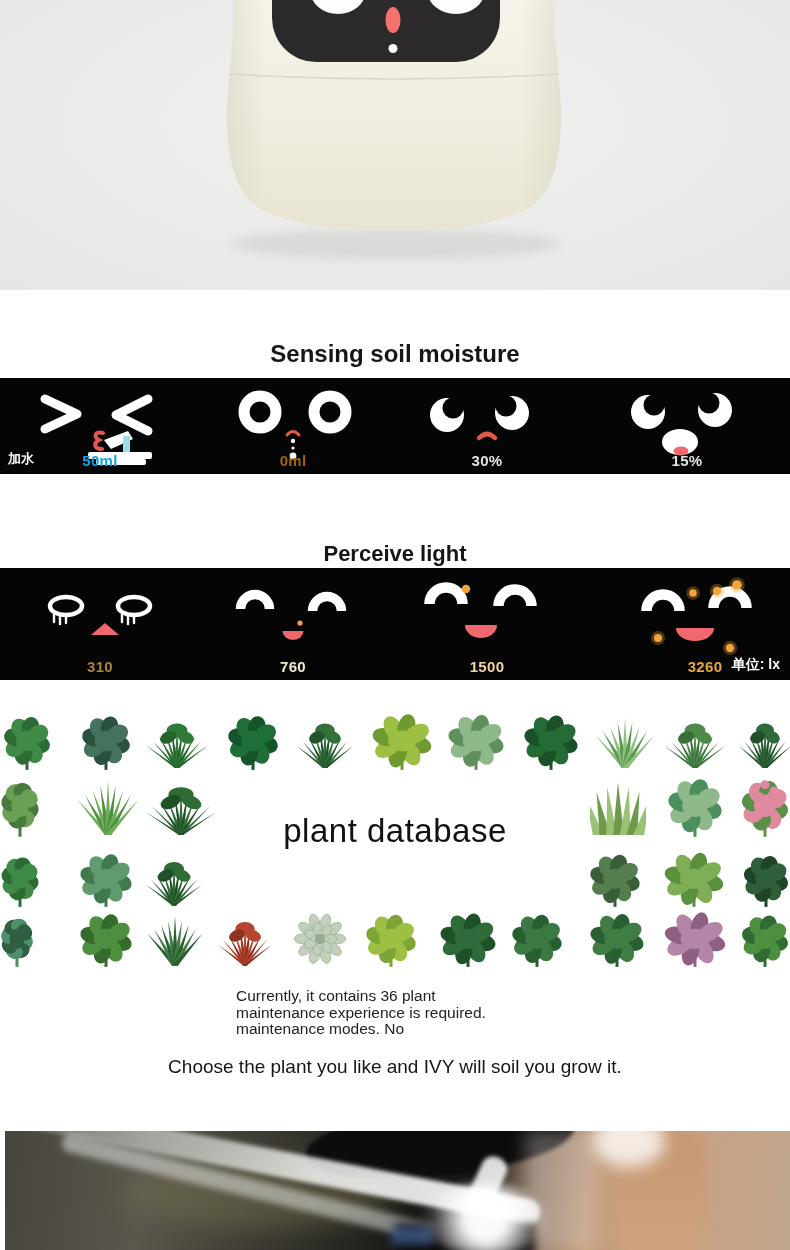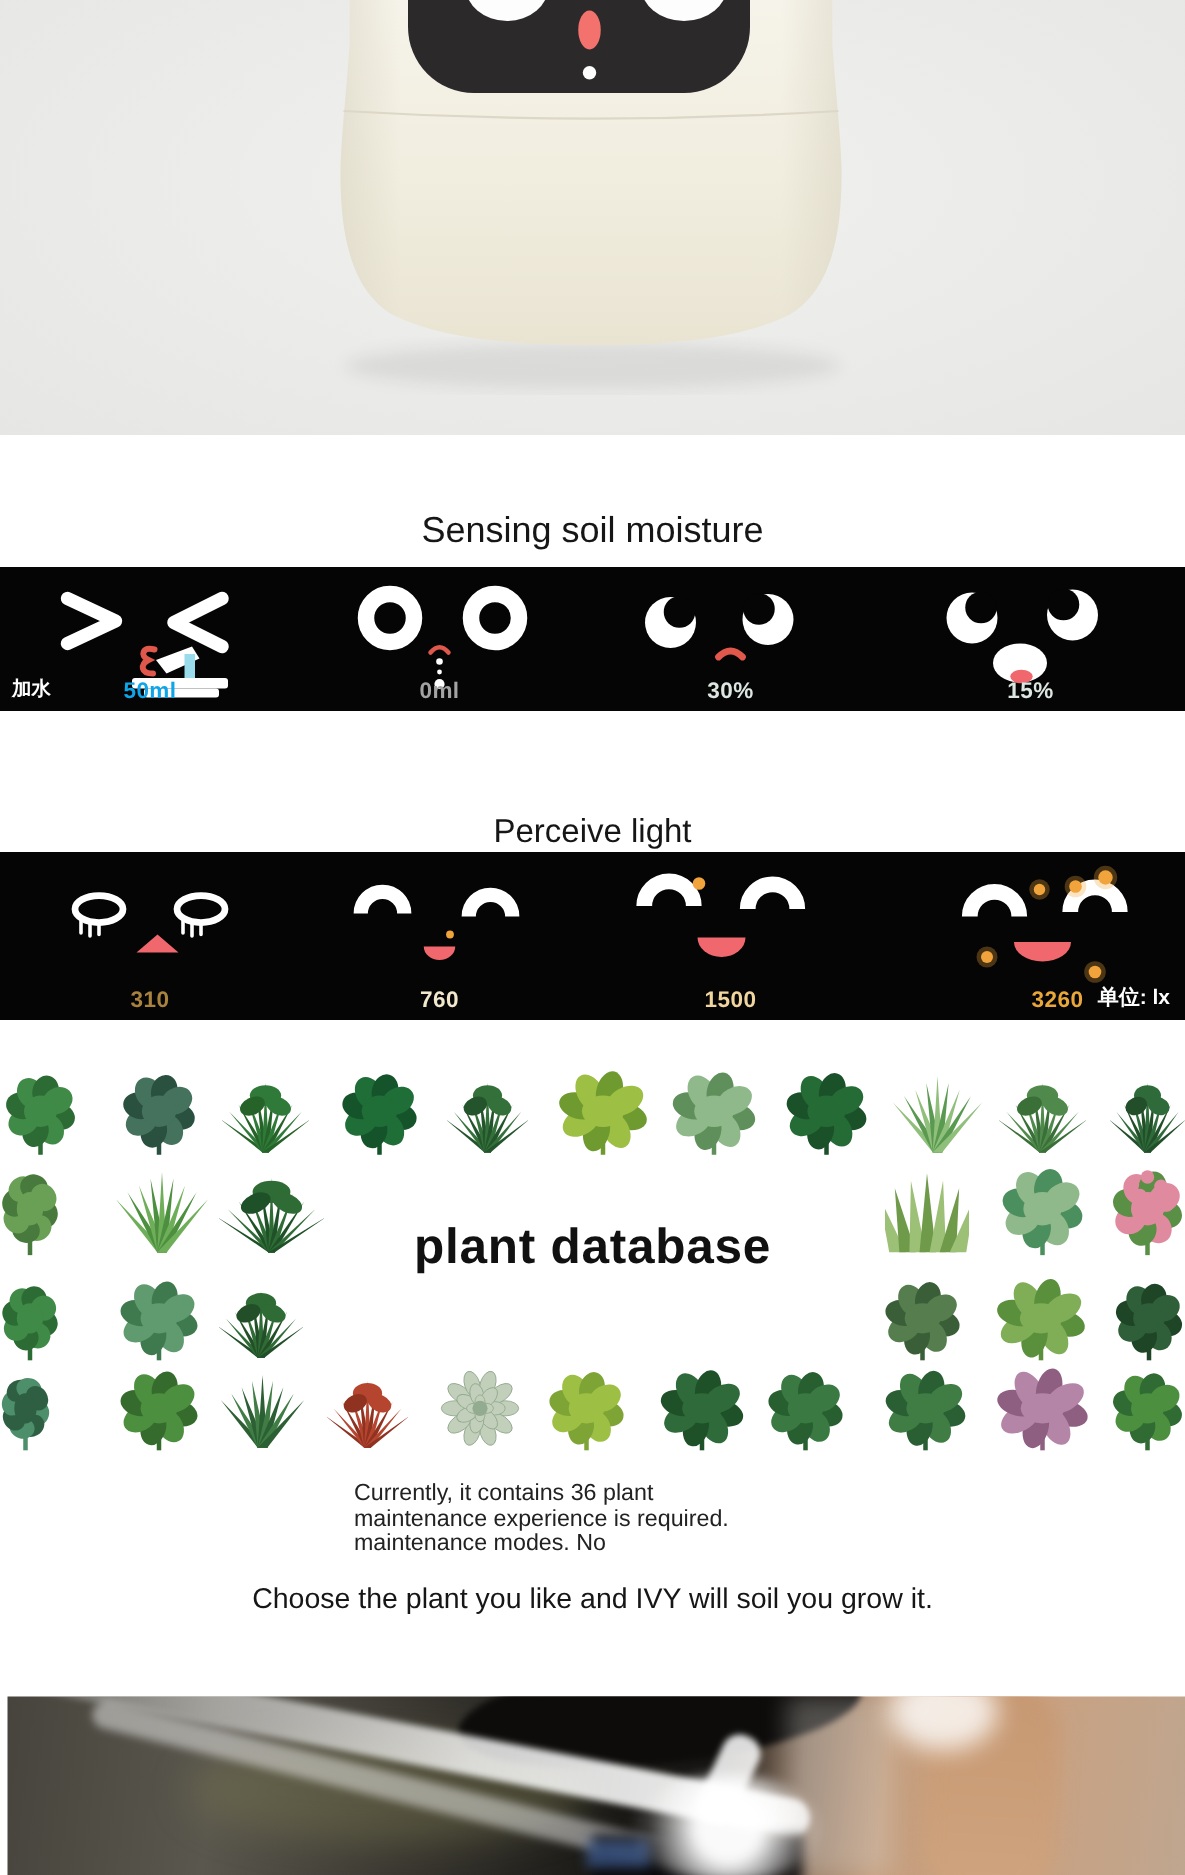--- a/index.html
+++ b/index.html
@@ -3,38 +3,38 @@
 <meta charset="utf-8">
 <style>
   html,body{margin:0;padding:0;background:#ffffff;}
   #page{position:relative;width:790px;height:1250px;margin:0 auto;background:#ffffff;overflow:hidden;
         font-family:"Liberation Sans","DejaVu Sans",sans-serif;color:#1b1b1b;}
   .abs{position:absolute;}
   
   #hero{left:0;top:0;width:790px;height:290px;
         background:radial-gradient(ellipse at 50% 42%, #f1f1f0 0%, #ebebea 55%, #e6e6e5 100%);}
   
-  .sec-title{left:0;width:790px;text-align:center;font-weight:400;color:#161616;}
+  .sec-title{left:0;width:790px;text-align:center;font-weight:700;color:#161616;}
   #title-moisture{top:320px;font-size:24px;}
   #title-light{top:523px;font-size:22px;}
   
   .strip{left:0;width:790px;background:#050505;}
   #strip-moisture{top:378px;height:96px;}
   #strip-light{top:568px;height:112px;}
   .face-col{position:absolute;top:0;width:180px;height:100%;}
   .face-col svg{position:absolute;left:0;top:0;}
   .face-label{position:absolute;left:0;right:0;bottom:5px;text-align:center;
               font-size:15px;font-weight:700;letter-spacing:.3px;}
   .strip-side-label{position:absolute;left:8px;bottom:6px;color:#ffffff;font-size:13px;font-weight:700;}
   .strip-unit-label{position:absolute;right:10px;bottom:6px;color:#ffffff;font-size:14px;font-weight:700;}
   
   #plants{left:0;top:700px;width:790px;height:280px;background:#ffffff;}
   .plant{position:absolute;}
   #plants-title{position:absolute;left:0;top:112px;width:790px;text-align:center;
-                font-size:33px;font-weight:700;color:#111;letter-spacing:.5px;}
+                font-size:33px;font-weight:400;color:#111;letter-spacing:.5px;}
   
   #caption{left:236px;top:988px;width:300px;font-size:15.5px;line-height:16.6px;color:#222;}
   #tagline{left:0;top:1056px;width:790px;text-align:center;font-size:19px;color:#161616;}
   
   #pour-photo{left:5px;top:1131px;width:785px;height:119px;overflow:hidden;
      background:linear-gradient(97deg,#46443c 0%,#5a574e 18%,#3a3831 34%,#1c1b18 50%,#151412 60%,
                 #8a7360 67%,#c59e7d 74%,#c9a181 86%,#bfa68f 100%);}
   #pour-photo > div{position:absolute;}
   .lid{left:300px;top:-25px;width:270px;height:70px;background:#0d0c0b;border-radius:50%;
        filter:blur(2px);transform:rotate(-6deg);}
@@ -113,21 +113,21 @@
       </div>
       <div class="face-col" style="left: 203px;">
         <svg width="180" height="110" viewBox="0 0 180 110">
     <circle cx="57" cy="34" r="16" stroke="#ffffff" stroke-width="11" fill="none"></circle>
     <circle cx="127" cy="34" r="16" stroke="#ffffff" stroke-width="11" fill="none"></circle>
     <path d="M84,57 Q90,50 96,57" stroke="#e0584c" stroke-width="3" fill="none" stroke-linecap="round"></path>
     <circle cx="90" cy="63" r="2.2" fill="#ffffff"></circle>
           <circle cx="90" cy="70" r="1.6" fill="#ffffff"></circle>
     <circle cx="90" cy="78" r="3.4" fill="#ffffff"></circle>
         </svg>
-        <div class="face-label" style="color:#a3a3a3">0ml</div>
+        <div class="face-label" style="color:#a16207">0ml</div>
       </div>
       <div class="face-col" style="left: 397px;">
         <svg width="180" height="110" viewBox="0 0 180 110">
     <circle cx="50" cy="37" r="17" fill="#ffffff"></circle>
           <circle cx="56" cy="30" r="10.5" fill="#050505"></circle>
     <circle cx="115" cy="35" r="17" fill="#ffffff"></circle>
           <circle cx="109" cy="28" r="10.5" fill="#050505"></circle>
     <path d="M82,60 Q90,52 98,60" stroke="#e0584c" stroke-width="4.5" fill="none" stroke-linecap="round"></path>
         </svg>
         <div class="face-label" style="color:#dde7e2">30%</div>

